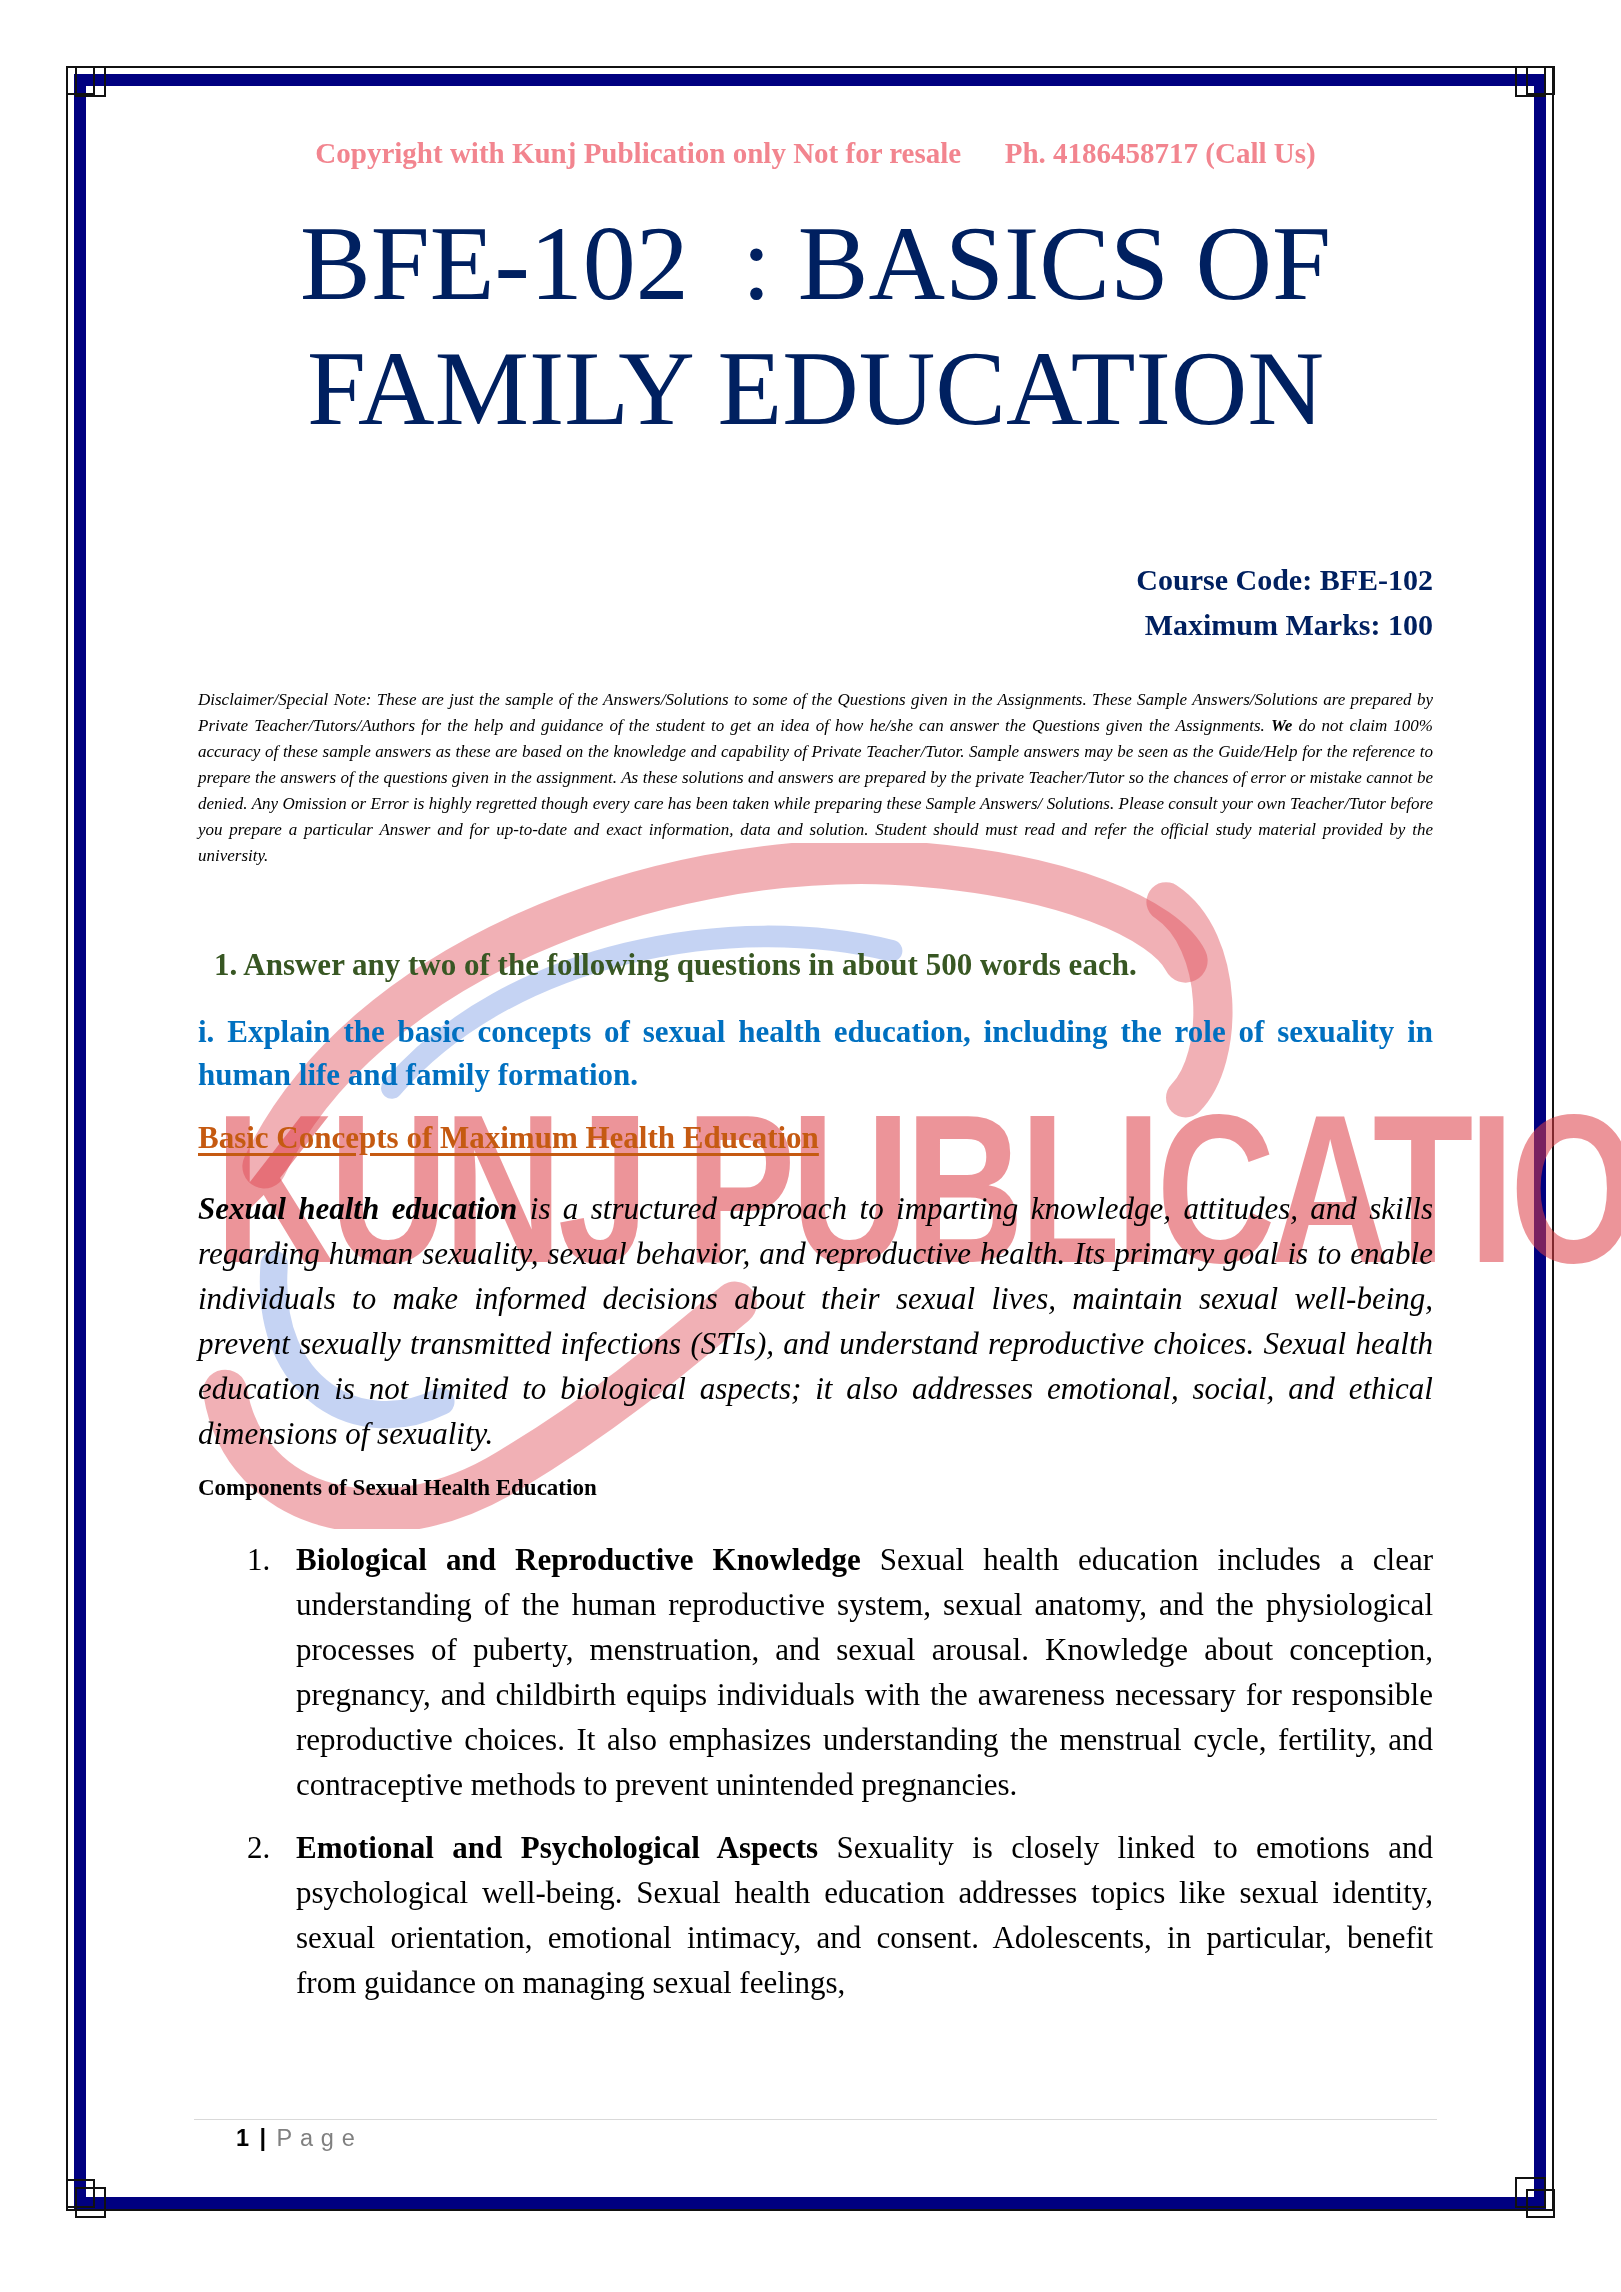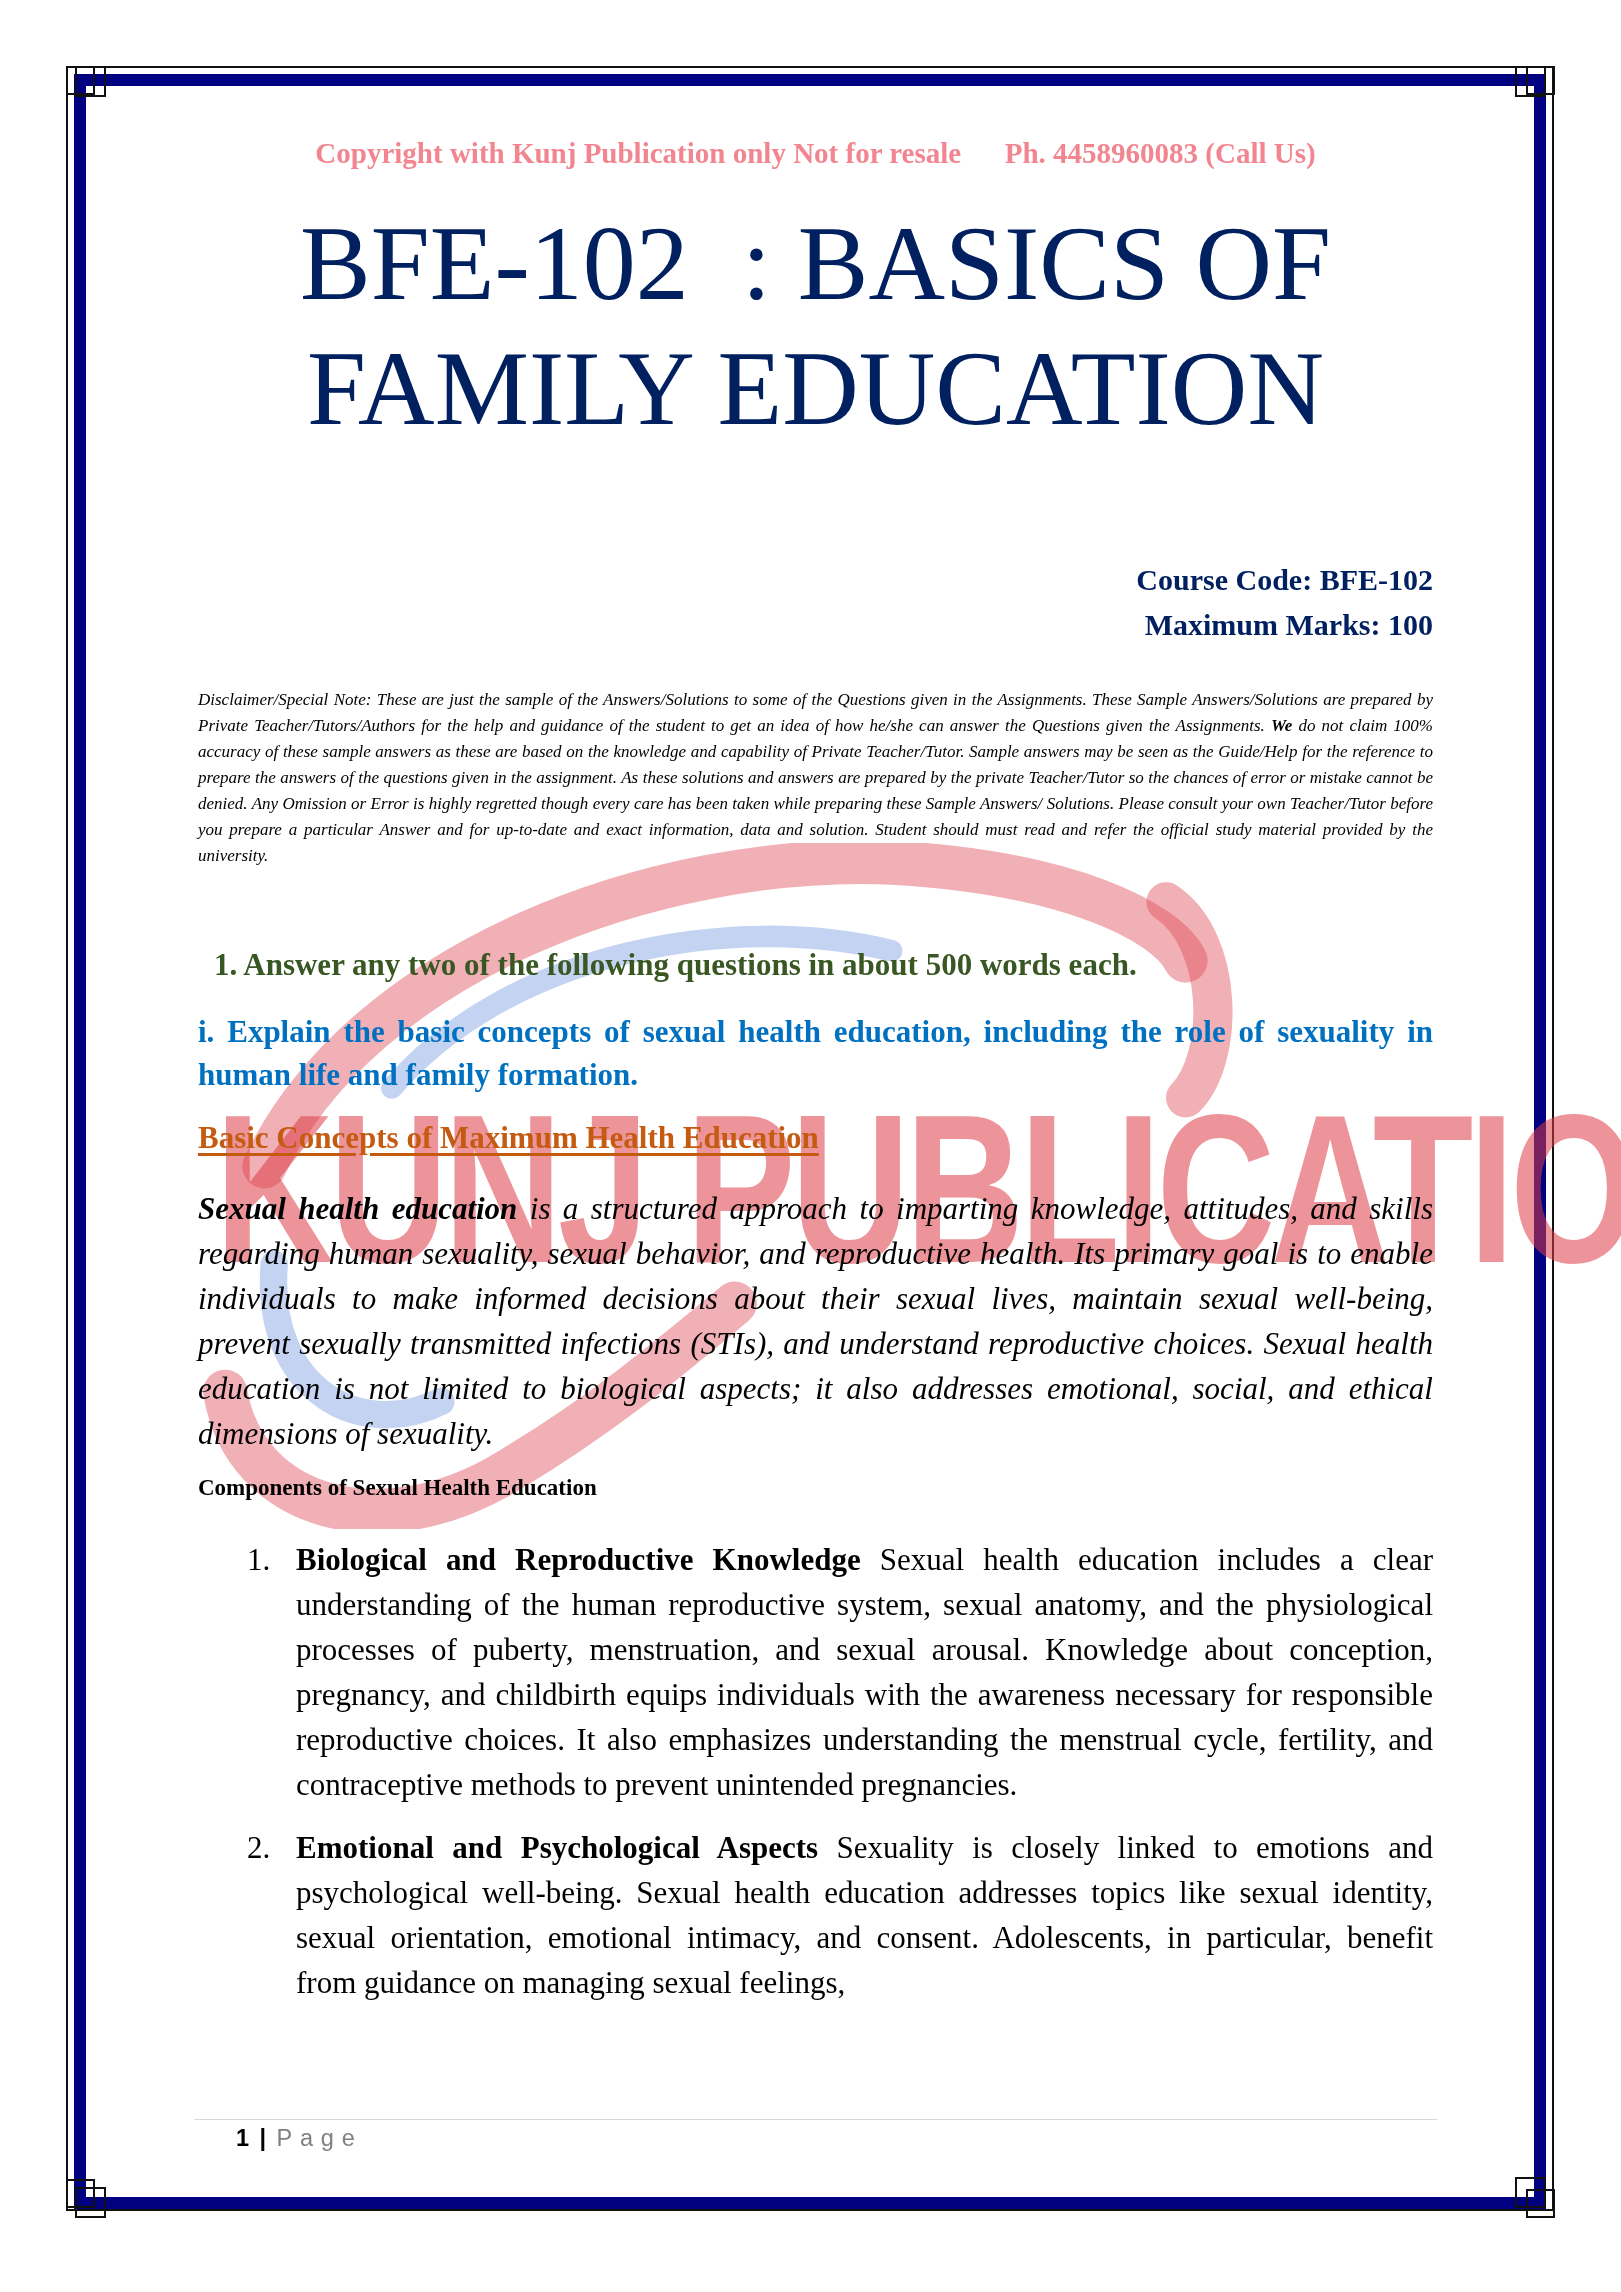--- a/index.html
+++ b/index.html
@@ -66,21 +66,21 @@
     <path d="M 80 330 C 180 120, 480 10, 720 20 C 900 30, 1000 80, 1020 120" fill="none" stroke="rgba(225,80,90,0.45)" stroke-width="45" stroke-linecap="round"></path>
     <path d="M 1000 60 C 1060 100, 1060 220, 1020 260" fill="none" stroke="rgba(225,80,90,0.45)" stroke-width="40" stroke-linecap="round"></path>
     <path d="M 210 250 C 330 110, 560 70, 720 110" fill="none" stroke="rgba(90,130,220,0.35)" stroke-width="22" stroke-linecap="round"></path>
     <path d="M 40 560 C 60 680, 200 720, 330 640 C 430 580, 500 520, 560 470" fill="none" stroke="rgba(225,80,90,0.45)" stroke-width="45" stroke-linecap="round"></path>
     <path d="M 90 430 C 80 560, 180 610, 260 570" fill="none" stroke="rgba(90,130,220,0.35)" stroke-width="28" stroke-linecap="round"></path>
   </svg>
   <div class="wm-text">KUNJ PUBLICATION</div>
 </div>
 
 <div class="content">
-  <div class="copyright"><span>Copyright with Kunj Publication only Not for resale</span>      <span>Ph. 4458960083 (Call Us)</span></div>
+  <div class="copyright"><span>Copyright with Kunj Publication only Not for resale</span>      <span>Ph. 4186458717 (Call Us)</span></div>
 
   <div class="title">
     <div style="white-space:pre;">BFE-102  : BASICS OF</div>
     <div>FAMILY EDUCATION</div>
   </div>
 
   <div class="meta">
     <div>Course Code: BFE-102</div>
     <div>Maximum Marks: 100</div>
   </div>

